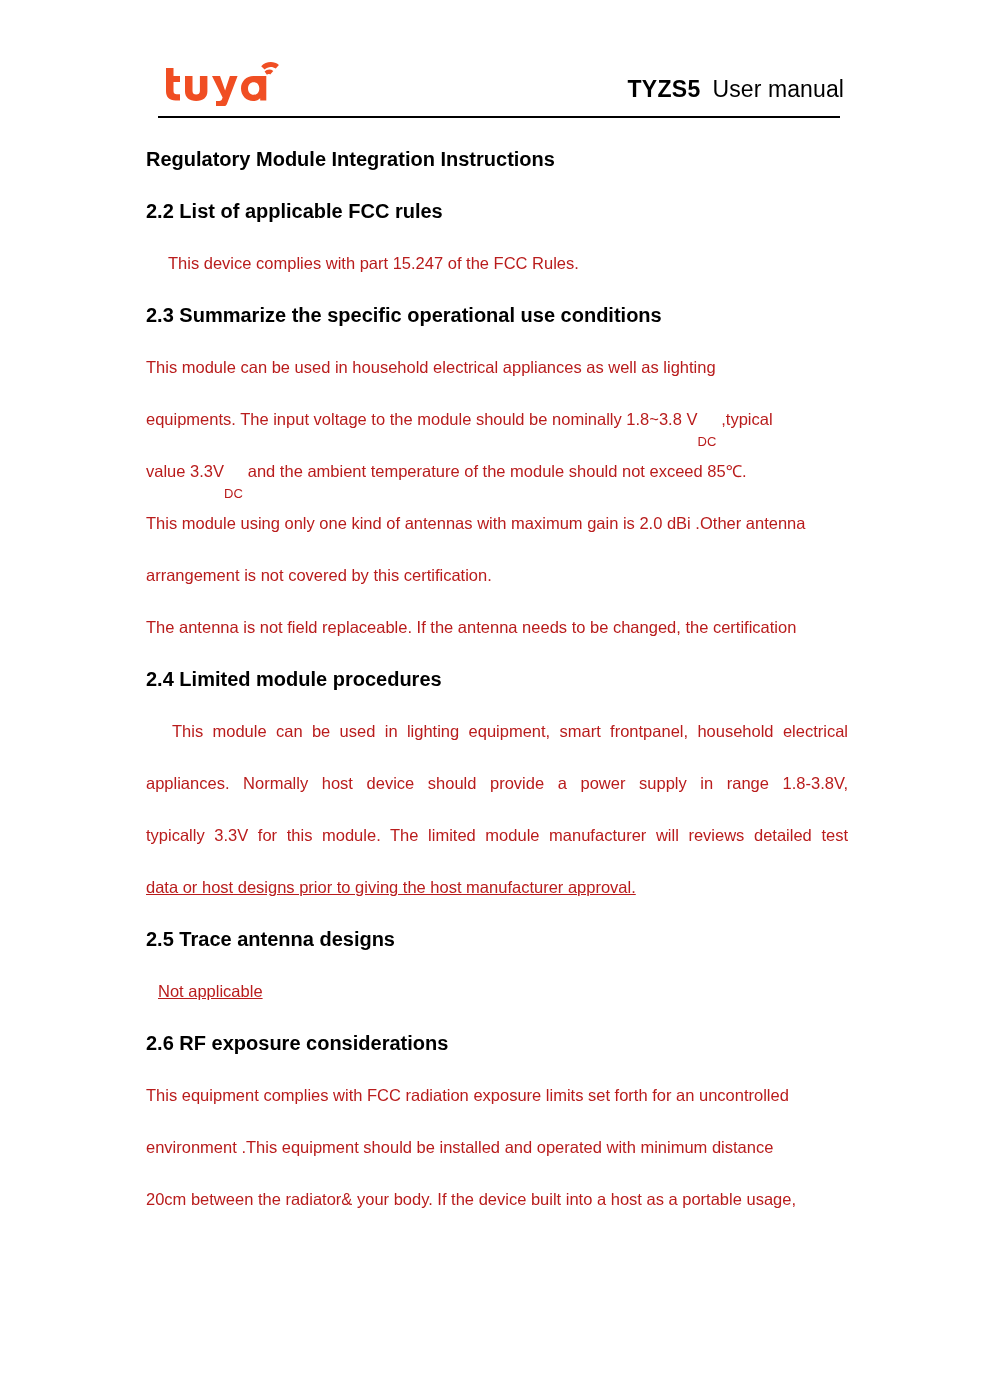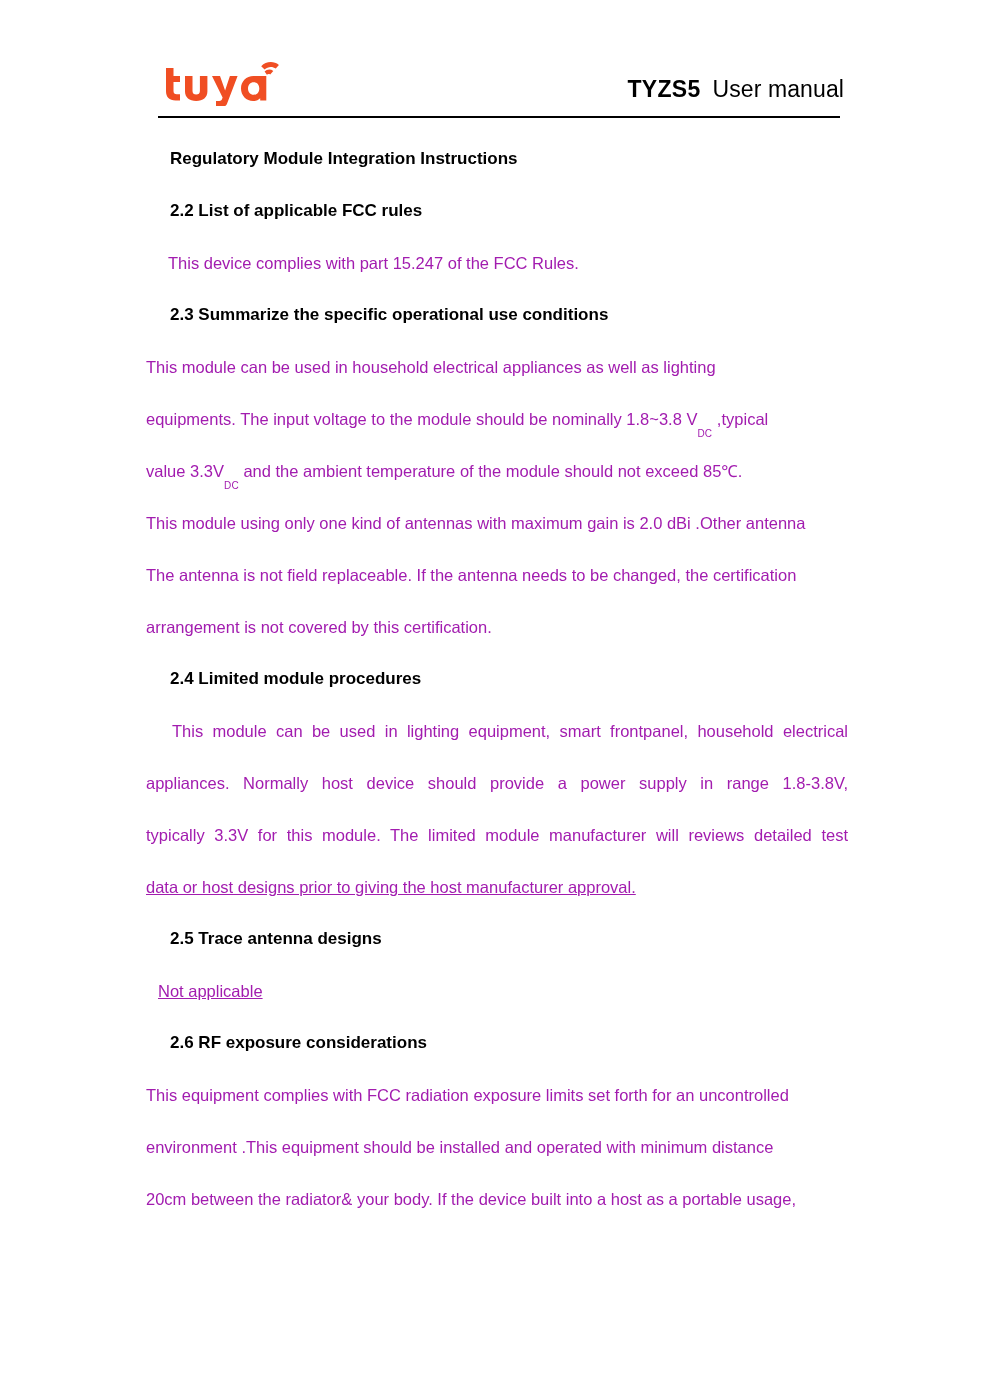--- a/index.html
+++ b/index.html
@@ -76,30 +76,29 @@
     left: 146px;
     top: 133px;
     width: 702px;
   }
 
   .line {
     font-size: 16.5px;
     line-height: 52px;
     height: 52px;
     white-space: nowrap;
-    color: #a21caf;
+    color: #b91c1c;
   }
 
   .heading {
     font-weight: bold;
-    font-size: 17px;
+    font-size: 20px;
     line-height: 52px;
     height: 52px;
     white-space: nowrap;
-    margin-left: 24px;
   }
 
   .indent-lg { padding-left: 22px; }
   .indent-sm { padding-left: 12px; text-decoration: underline; }
 
   
   .justified {
     white-space: normal;
     text-align: justify;
     text-align-last: justify;
@@ -107,24 +106,24 @@
   }
   .justified.last {
     text-align-last: left;
     text-decoration: underline;
   }
   .justified.first {
     text-indent: 26px;
   }
 
   sub {
-    font-size: 10px;
+    font-size: 13px;
     vertical-align: baseline;
     position: relative;
-    top: 12px;
+    top: 21px;
     letter-spacing: 0.2px;
   }
 </style>
 </head>
 <body>
 
 <div class="page">
 
   <div class="header">
 
@@ -158,22 +157,22 @@
     <div class="heading">Regulatory Module Integration Instructions</div>
 
     <div class="heading">2.2 List of applicable FCC rules</div>
     <div class="line indent-lg">This device complies with part 15.247 of the FCC Rules.</div>
 
     <div class="heading">2.3 Summarize the specific operational use conditions</div>
     <div class="line">This module can be used in household electrical appliances as well as lighting</div>
     <div class="line"><span>equipments. The input voltage to the module should be nominally 1.8~3.8 V</span><sub>DC</sub><span> ,typical</span></div>
     <div class="line"><span>value 3.3V</span><sub>DC</sub><span> and the ambient temperature of the module should not exceed 85℃.</span></div>
     <div class="line">This module using only one kind of antennas with maximum gain is 2.0 dBi .Other antenna</div>
+    <div class="line">arrangement is not covered by this certification.</div>
     <div class="line">The antenna is not field replaceable. If the antenna needs to be changed, the certification</div>
-    <div class="line">arrangement is not covered by this certification.</div>
 
     <div class="heading">2.4 Limited module procedures</div>
     <div class="line justified first">This module can be used in lighting equipment, smart frontpanel, household electrical</div>
     <div class="line justified">appliances. Normally host device should provide a power supply in range 1.8-3.8V,</div>
     <div class="line justified">typically 3.3V for this module. The limited module manufacturer will reviews detailed test</div>
     <div class="line justified last">data or host designs prior to giving the host manufacturer approval.</div>
 
     <div class="heading">2.5 Trace antenna designs</div>
     <div class="line indent-sm">Not applicable</div>
 

